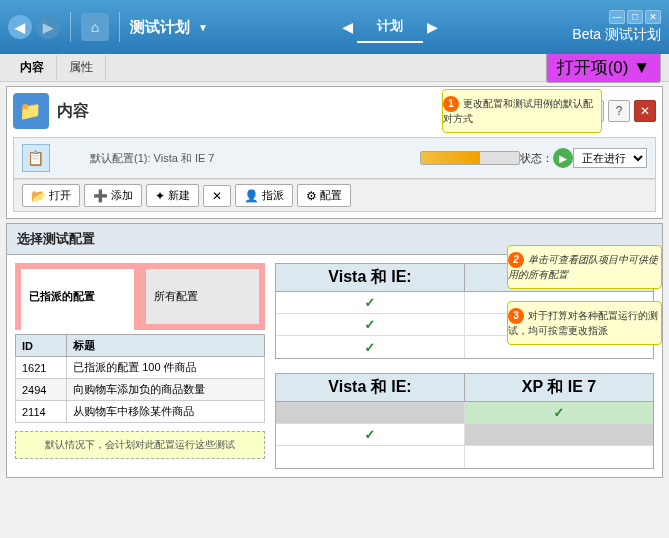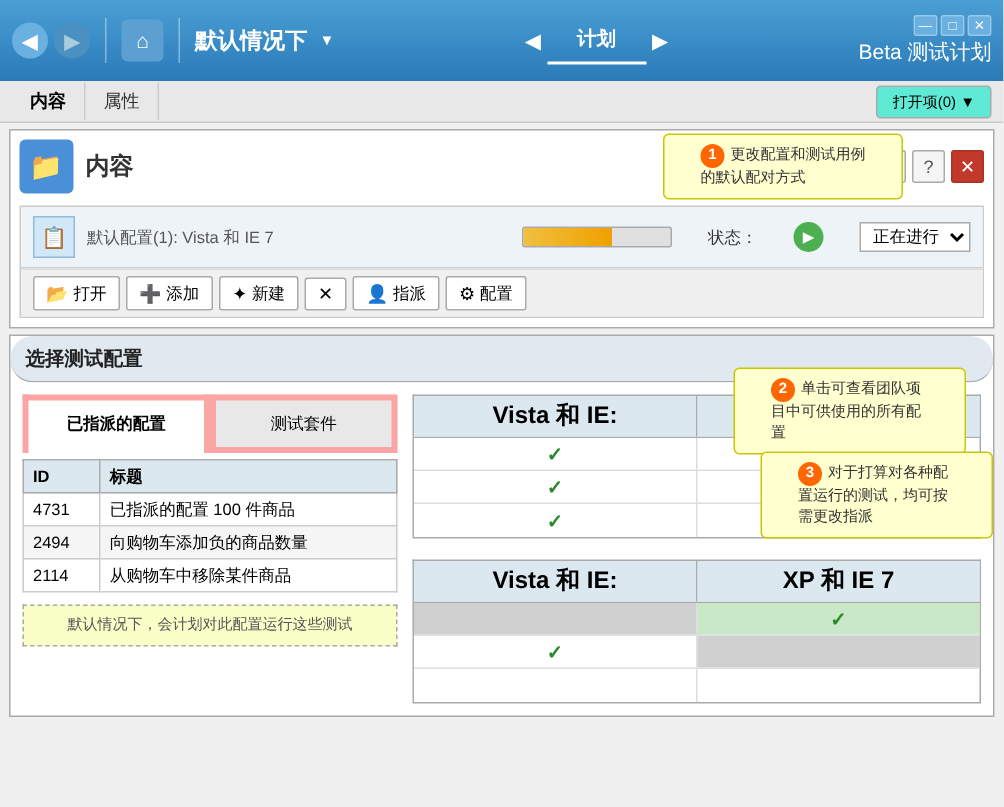--- a/index.html
+++ b/index.html
@@ -124,22 +124,22 @@
       border-right: 1px solid #ccc;
       color: #333;
     }
     .content-tab.active {
       font-weight: bold;
       color: #000;
     }
     .open-btn {
       margin-left: auto;
       padding: 3px 10px;
-      font-size: 10px;
-      background: #5eead4;
+      font-size: 17px;
+      background: #d946ef;
       border: 1px solid #aaa;
       border-radius: 3px;
       cursor: pointer;
     }
 
     
     .content-panel {
       background: white;
       margin: 4px 6px;
       border: 1px solid #aaa;
@@ -194,23 +194,23 @@
     }
     .suite-icon {
       width: 28px; height: 28px;
       background: #d0e8f8;
       border: 1px solid #90bcd8;
       display: flex; align-items: center; justify-content: center;
       font-size: 14px;
     }
     .suite-info { flex: 1; }
     .suite-name { font-weight: bold; font-size: 12px; color: #1a5a8a; }
-    .suite-sub { font-size: 11px; color: #555; }
+    .suite-sub { font-size: 11px; color: #555; margin-left: 32px; }
     .suite-status {
-      display: flex; align-items: center; gap: 24px;
+      display: flex; align-items: center; gap: 0;
     }
     .progress-bar {
       width: 100px; height: 14px;
       background: #e0e0e0;
       border: 1px solid #aaa;
       border-radius: 2px;
       overflow: hidden;
     }
     .progress-fill {
       height: 100%;
@@ -260,44 +260,43 @@
       border: 1px solid #aaa;
       padding: 0;
     }
     .lower-header {
       background: #e0e8f0;
       padding: 6px 10px;
       font-size: 13px;
       font-weight: bold;
       border-bottom: 1px solid #aaa;
       color: #222;
-      border-radius: 15px;
     }
     .lower-body {
       display: flex;
       padding: 8px;
       gap: 10px;
     }
 
     
     .left-table-section {
       flex: 0 0 250px;
     }
     .tab-group {
       display: flex;
       margin-bottom: 4px;
     }
     .tg-tab {
       flex: 1;
-      padding: 8px 8px;
+      padding: 20px 8px;
       font-size: 11px;
-      border: 4px solid #fca5a5;
+      border: 6px solid #fca5a5;
       background: #e8e8e8;
       cursor: pointer;
-      text-align: center;
+      text-align: left;
     }
     .tg-tab.active {
       background: white;
       border-bottom: none;
       font-weight: bold;
     }
     .data-table {
       width: 100%;
       border-collapse: collapse;
       font-size: 11px;
@@ -369,21 +368,21 @@
     .config-cell.check { color: #2a8a2a; font-weight: bold; }
     .config-cell.gray { background: #d0d0d0; }
     .config-cell.highlight { background: #c8e8c8; }
 
     
     .callout {
       position: absolute;
       background: #ffffd0;
       border: 1px solid #c8c800;
       border-radius: 4px;
-      padding: 6px 24px;
+      padding: 6px 0;
       font-size: 10px;
       color: #333;
       line-height: 1.4;
       max-width: 160px;
       z-index: 10;
     }
     .callout::before {
       content: '';
       position: absolute;
       width: 0; height: 0;
@@ -408,21 +407,21 @@
 
 <div class="wrapper">
 
   <div class="title-bar">
     <div class="title-bar-left">
       <button class="nav-btn nav-back">◀</button>
       <button class="nav-btn nav-fwd">▶</button>
       <div class="title-divider"></div>
       <button class="home-btn">⌂</button>
       <div class="title-divider"></div>
-      <span class="title-text">默认情况下</span>
+      <span class="title-text">测试计划</span>
       <button class="title-dropdown">▼</button>
     </div>
     <div class="title-bar-center">
       <button class="tab-arrow">◀</button>
       <button class="tab-btn active">计划</button>
       <button class="tab-arrow">▶</button>
     </div>
     <div class="title-bar-right">
       <div class="window-controls">
         <button class="wc-btn">—</button>
@@ -501,32 +500,32 @@
 
   <div class="lower-panel" style="position: relative; margin: 2px 6px 4px 6px;">
     <div class="lower-header">
       <span>选择测试配置</span>
     </div>
     <div class="lower-body" style="position: relative;">
 
       <div class="left-table-section">
         <div class="tab-group">
           <div class="tg-tab active">已指派的配置</div>
-          <div class="tg-tab">测试套件</div>
+          <div class="tg-tab">所有配置</div>
         </div>
         <table class="data-table">
           <thead>
             <tr>
               <th>ID</th>
               <th>标题</th>
             </tr>
           </thead>
           <tbody>
             <tr>
-              <td>4731</td>
+              <td>1621</td>
               <td>已指派的配置 100 件商品</td>
             </tr>
             <tr>
               <td>2494</td>
               <td>向购物车添加负的商品数量</td>
             </tr>
             <tr>
               <td>2114</td>
               <td>从购物车中移除某件商品</td>
             </tr>
@@ -573,21 +572,21 @@
               <div class="config-cell gray"></div>
             </div>
             <div class="config-row">
               <div class="config-cell"></div>
               <div class="config-cell"></div>
             </div>
           </div>
         </div>
       </div>
 
-      <div class="callout" style="position: absolute; top: -10px; right: 18px; max-width: 155px;">
+      <div class="callout" style="position: absolute; top: -10px; right: 0; max-width: 155px; font-style: italic;">
         <span class="callout-number">2</span><span>单击可查看团队项目中可供使用的所有配置</span>
       </div>
 
       <div class="callout" style="position: absolute; top: 46px; right: 0; max-width: 155px;">
         <span class="callout-number">3</span><span>对于打算对各种配置运行的测试，均可按需更改指派</span>
       </div>
     </div>
   </div>
 </div>
 

